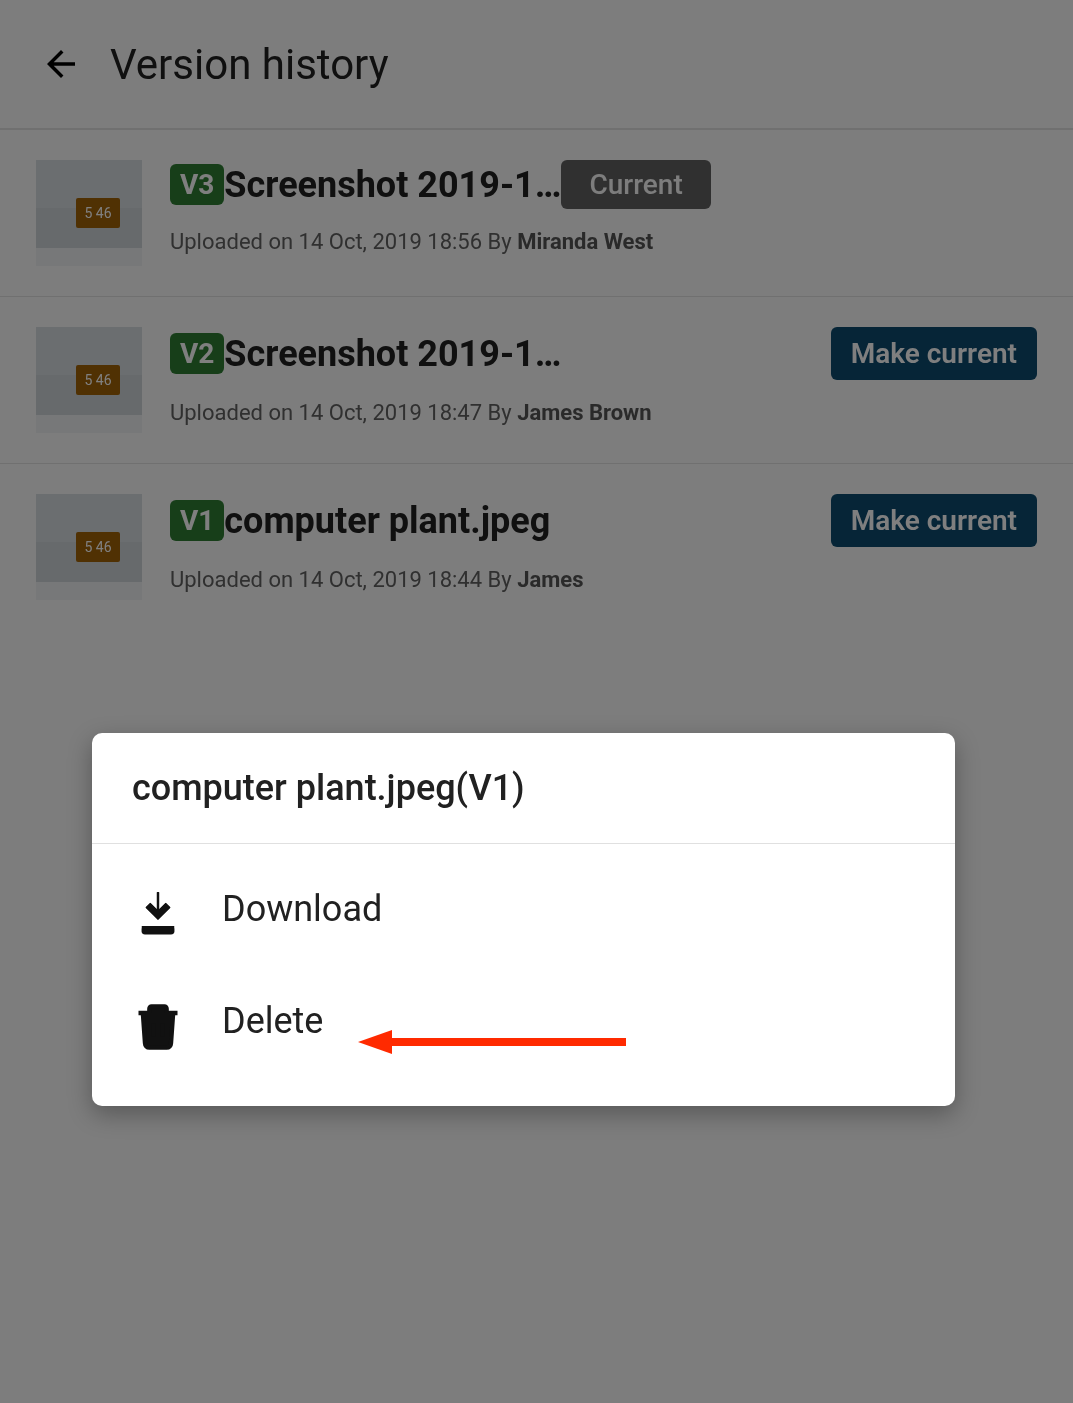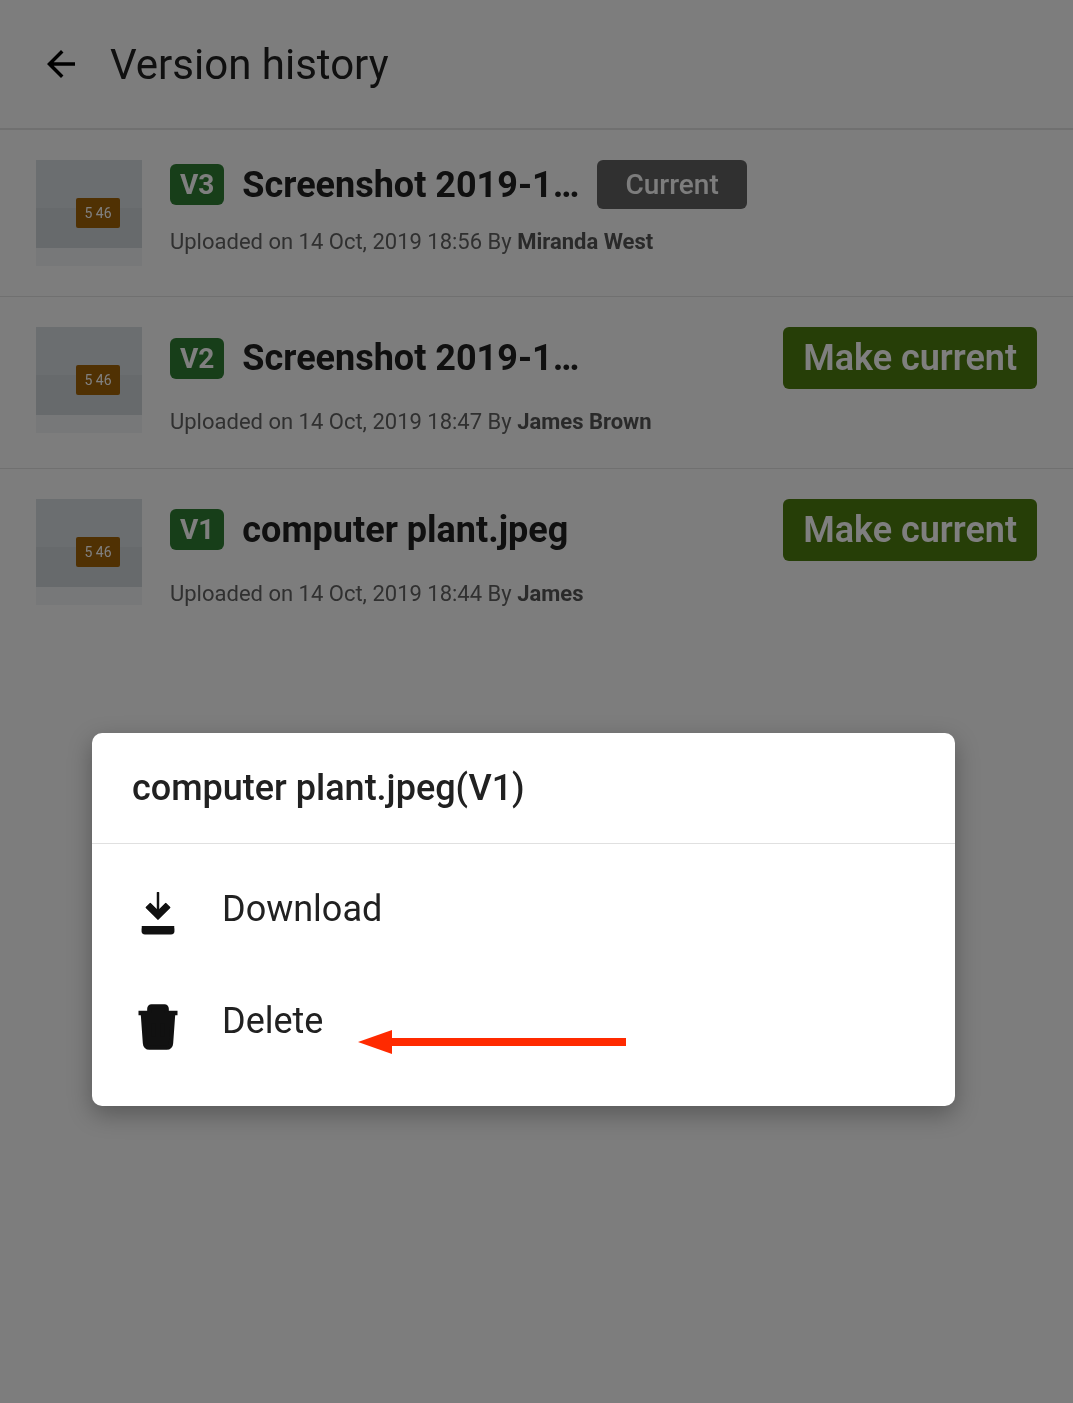--- a/index.html
+++ b/index.html
@@ -18,25 +18,25 @@
   .row { display: flex; padding: 30px 36px 30px 36px; border-bottom: 1px solid #e0e0e0; }
   .row:last-child { border-bottom: none; }
   .thumb { width: 106px; height: 106px; flex-shrink: 0; margin-right: 28px; background: #cfd4d8; position: relative; overflow: hidden; }
   .thumb::before { content: ""; position: absolute; inset: 0; background:
       linear-gradient(180deg, #d7dde1 0%, #d7dde1 45%, #cfd4d8 45%, #cfd4d8 100%);
   }
   .thumb .screen { position: absolute; left: 40px; top: 38px; width: 44px; height: 30px; background: #a16207; border-radius: 2px; display:flex; align-items:center; justify-content:center; color:#fff; font-size:14px;}
   .thumb .desk { position:absolute; left:0; right:0; bottom:0; height:18px; background:#eef1f3; }
 
   .row-body { flex: 1; min-width: 0; }
-  .title-line { display: flex; align-items: center; gap: 18px; margin-bottom: 18px; }
+  .title-line { display: flex; align-items: center; gap: 0; margin-bottom: 18px; }
   .vbadge { background: #2e7d32; color: #fff; font-size: 28px; font-weight: 700; padding: 4px 10px; border-radius: 6px; flex-shrink:0; }
   .fname { font-size: 36px; font-weight: 700; color: #212121; white-space: nowrap; overflow: hidden; text-overflow: ellipsis; max-width: 360px; }
   .status-badge { background: #616161; color: #fafafa; font-size: 28px; font-weight: 500; padding: 8px 28px; border-radius: 6px; flex-shrink:0; }
-  .make-current { background: #4d7c0f; color: #fff; font-size: 36px; font-weight: 600; padding: 10px 20px; border-radius: 6px; flex-shrink:0; margin-left:auto; }
+  .make-current { background: #0c4a6e; color: #fff; font-size: 28px; font-weight: 600; padding: 10px 20px; border-radius: 6px; flex-shrink:0; margin-left:auto; }
   .meta { font-size: 22px; color: #616161; line-height: 1.4; }
   .meta .author { font-weight: 700; color: #555; }
 
   
   .scrim { position: absolute; inset: 0; background: rgba(0,0,0,0.5); }
 
   
   .sheet { position: absolute; left: 92px; right: 118px; top: 733px; background: #fff; border-radius: 10px; box-shadow: 0 8px 24px rgba(0,0,0,0.3); overflow: hidden; }
   .sheet-header { padding: 34px 40px; border-bottom: 1px solid #e0e0e0; }
   .sheet-title { font-size: 36px; font-weight: 500; color: #212121; }

